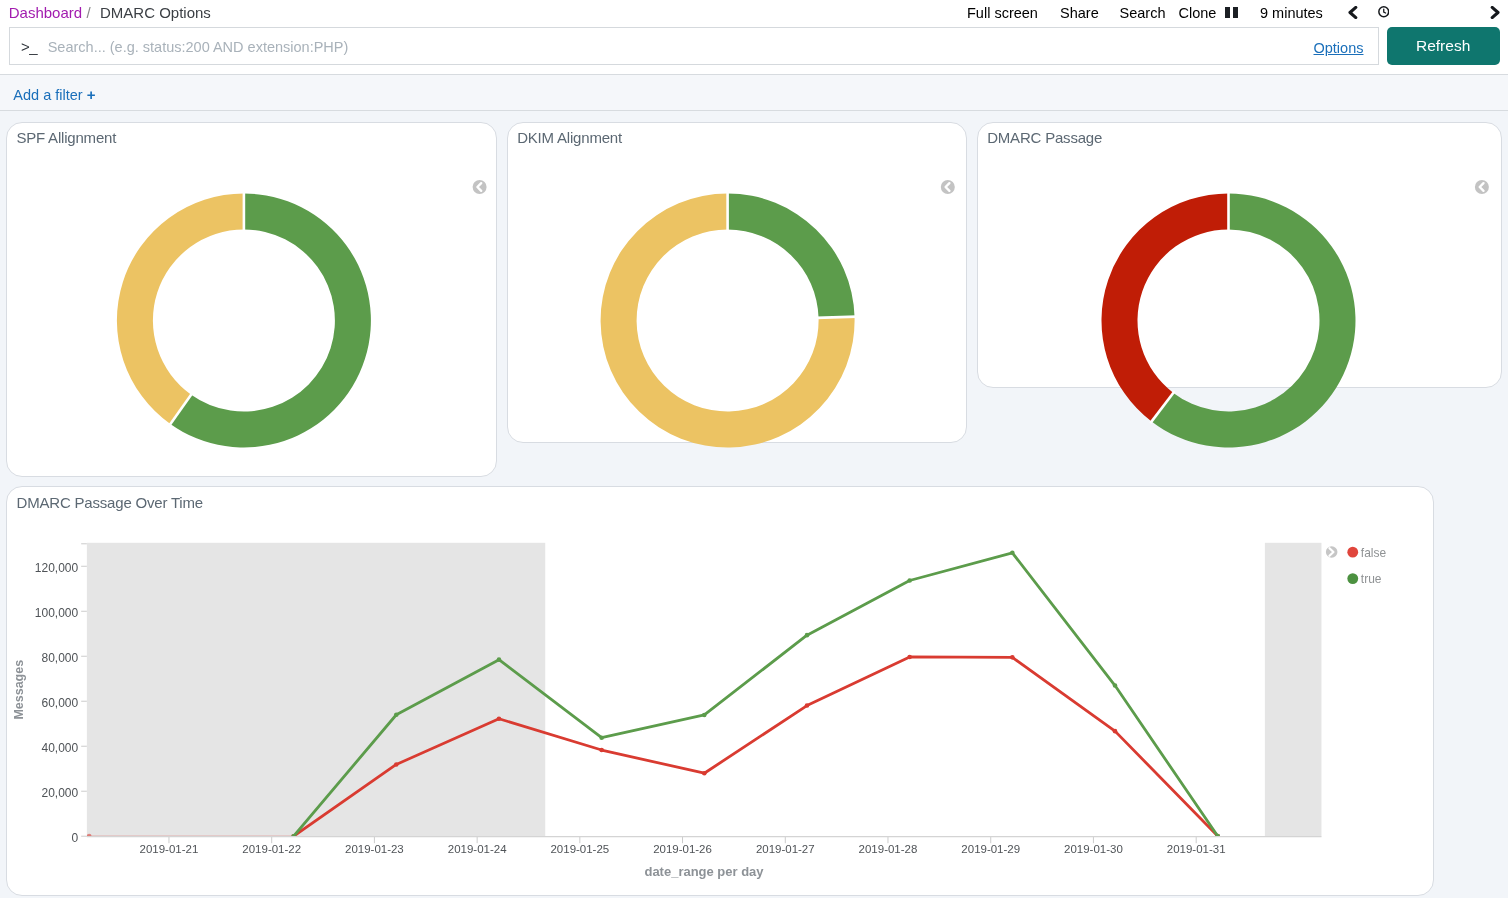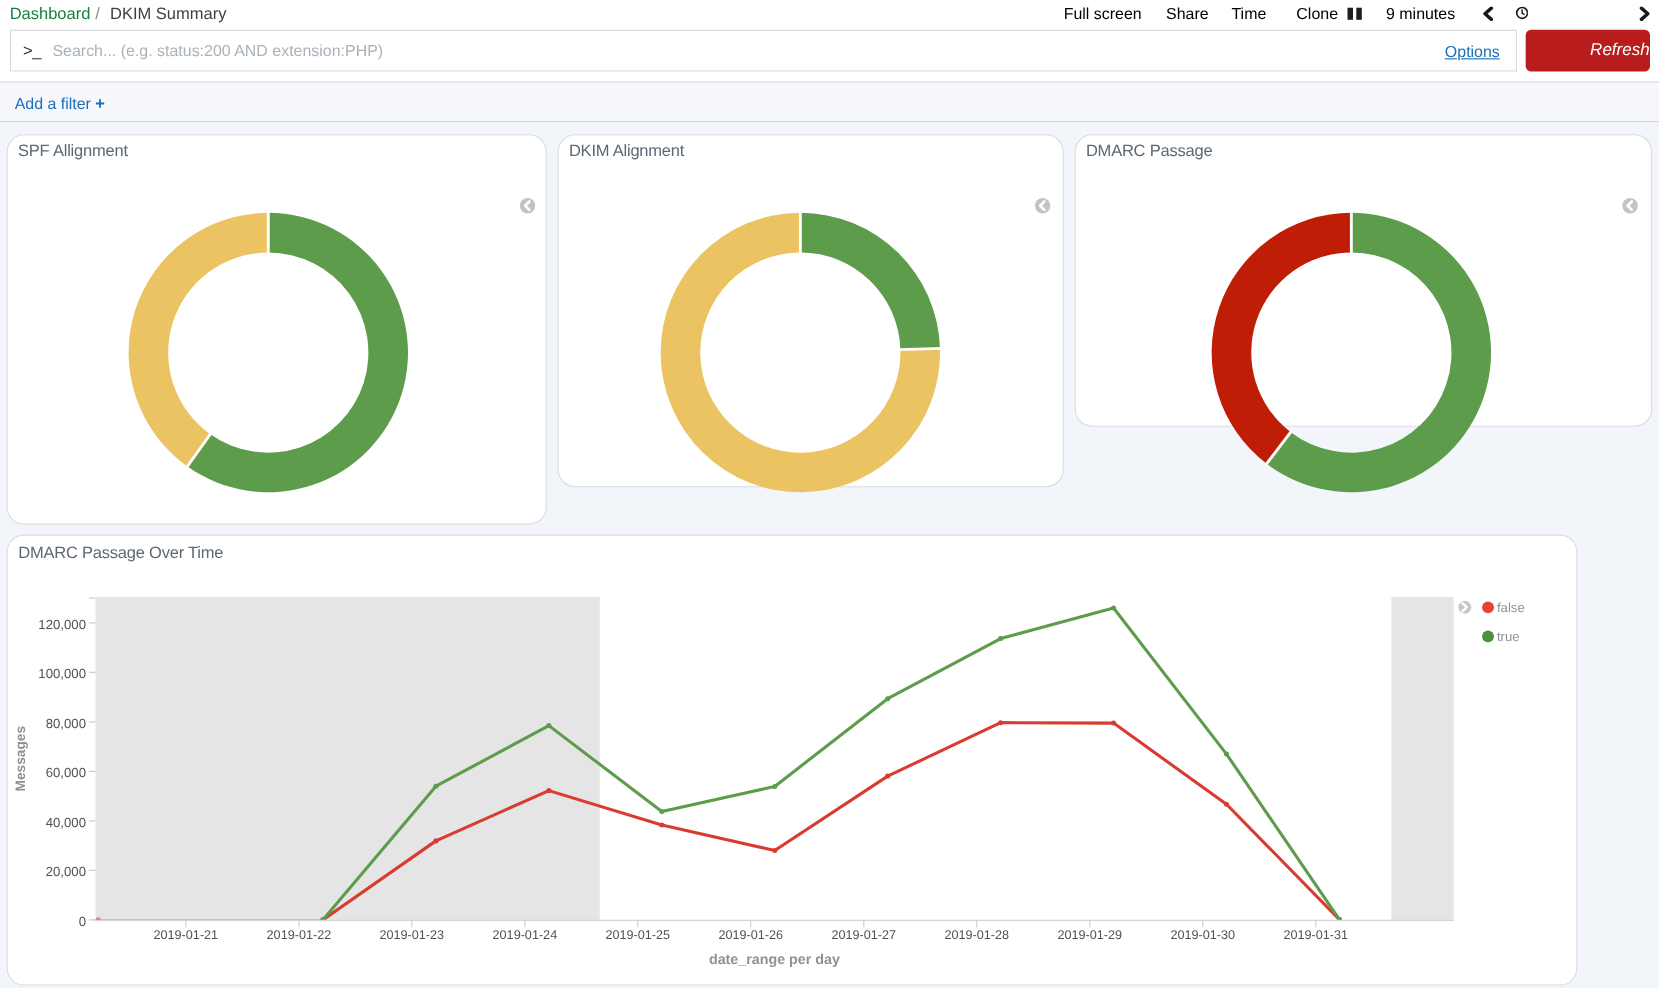--- a/index.html
+++ b/index.html
@@ -7,26 +7,26 @@
   font-family:"Liberation Sans", sans-serif; }
 .abs { position:absolute; }
 .panel { position:absolute; background:#ffffff; border:1px solid #d8dce2; border-radius:16px; }
 .ptitle { position:absolute; left:9.6px; top:6.5px; font-size:15px; letter-spacing:-0.2px; color:#5c6873; }
 .navitem { color:#000000; font-size:14.5px; }
 </style>
 </head>
 <body>
 
 <div class="abs" style="left:0;top:0;width:1508px;height:26px;background:#ffffff;"></div>
-<div class="abs" style="left:8.75px;top:4px;font-size:15px;color:#15803d;text-align:right;">Dashboard</div>
+<div class="abs" style="left:8.75px;top:4px;font-size:15px;color:#a21caf;text-align:right;">Dashboard</div>
 <div class="abs" style="left:86.5px;top:4px;font-size:15px;color:#8a8a8a;">/</div>
-<div class="abs" style="left:100px;top:4px;font-size:15px;color:#3b3f44;">DKIM Summary</div>
+<div class="abs" style="left:100px;top:4px;font-size:15px;color:#3b3f44;">DMARC Options</div>
 <div class="abs navitem" style="left:967px;top:4.5px;">Full screen</div>
 <div class="abs navitem" style="left:1060px;top:4.5px;">Share</div>
-<div class="abs navitem" style="left:1119.5px;top:4.5px;">Time</div>
+<div class="abs navitem" style="left:1119.5px;top:4.5px;">Search</div>
 <div class="abs navitem" style="left:1178.5px;top:4.5px;">Clone</div>
 <div class="abs" style="left:1224.8px;top:6.7px;width:5px;height:11px;background:#1c1f24;"></div>
 <div class="abs" style="left:1232.6px;top:6.7px;width:5px;height:11px;background:#1c1f24;"></div>
 <div class="abs navitem" style="left:1260px;top:4.5px;">9 minutes</div>
 <svg class="abs" style="left:1347px;top:6px" width="11" height="13" viewBox="0 0 11 13">
     <path d="M8.8 1.4 L3 6.5 L8.8 11.6" fill="none" stroke="#16191d" stroke-width="3.1" stroke-linecap="round" stroke-linejoin="round"></path>
   </svg>
 <svg class="abs" style="left:1377.5px;top:6.4px" width="11.5" height="11.5" viewBox="0 0 11.5 11.5">
     <circle cx="5.75" cy="5.75" r="4.9" fill="none" stroke="#16191d" stroke-width="1.5"></circle>
     <path d="M5.75 3.1 L5.75 6.1 L7.6 7.0" fill="none" stroke="#16191d" stroke-width="1.3" stroke-linecap="round"></path>
@@ -34,21 +34,21 @@
 <div class="abs navitem" style="left:1476px;top:4.5px;padding-left:36px;">Last 7 days</div>
 <svg class="abs" style="left:1490px;top:6px" width="11" height="13" viewBox="0 0 11 13">
     <path d="M2.2 1.4 L8 6.5 L2.2 11.6" fill="none" stroke="#16191d" stroke-width="3.1" stroke-linecap="round" stroke-linejoin="round"></path>
   </svg>
 
 <div class="abs" style="left:0;top:26px;width:1508px;height:48.3px;background:#ffffff;"></div>
 <div class="abs" style="left:8.75px;top:27px;width:1370.3px;height:38px;background:#ffffff;border:1px solid #d5d9dd;"></div>
 <div class="abs" style="left:21px;top:37.5px;font-size:15px;color:#2f353b;letter-spacing:-0.5px;">&gt;_</div>
 <div class="abs" style="left:47.7px;top:39px;font-size:14.5px;color:#a9b2ba;">Search... (e.g. status:200 AND extension:PHP)</div>
 <div class="abs" style="left:1313.5px;top:40px;font-size:14.5px;color:#1a6fba;text-decoration:underline;">Options</div>
-<div class="abs" style="left:1386.5px;top:26.8px;width:113.3px;height:37.9px;background:#b91c1c;border-radius:5px;color:#ffffff;font-size:15.5px;text-align:right;line-height:37.9px;font-style:italic;">Refresh</div>
+<div class="abs" style="left:1386.5px;top:26.8px;width:113.3px;height:37.9px;background:#0f766e;border-radius:5px;color:#ffffff;font-size:15.5px;text-align:center;line-height:37.9px;">Refresh</div>
 
 <div class="abs" style="left:0;top:74.3px;width:1508px;height:37.1px;background:#f5f7fa;border-top:1px solid #d7dbdf;border-bottom:1px solid #d7dbdf;"></div>
 <div class="abs" style="left:13.3px;top:86px;font-size:14.5px;color:#1a6fba;">Add a filter <span style="font-weight:bold;font-size:15px;">+</span></div>
 
 <div class="panel" style="left:5.8px;top:121.5px;width:491.5px;height:355.3px;">
   <div class="ptitle">SPF Allignment</div>
 </div>
 <div class="panel" style="left:506.6px;top:121.5px;width:460.7px;height:321px;text-align:center;">
   <div class="ptitle">DKIM Alignment</div>
 </div>

